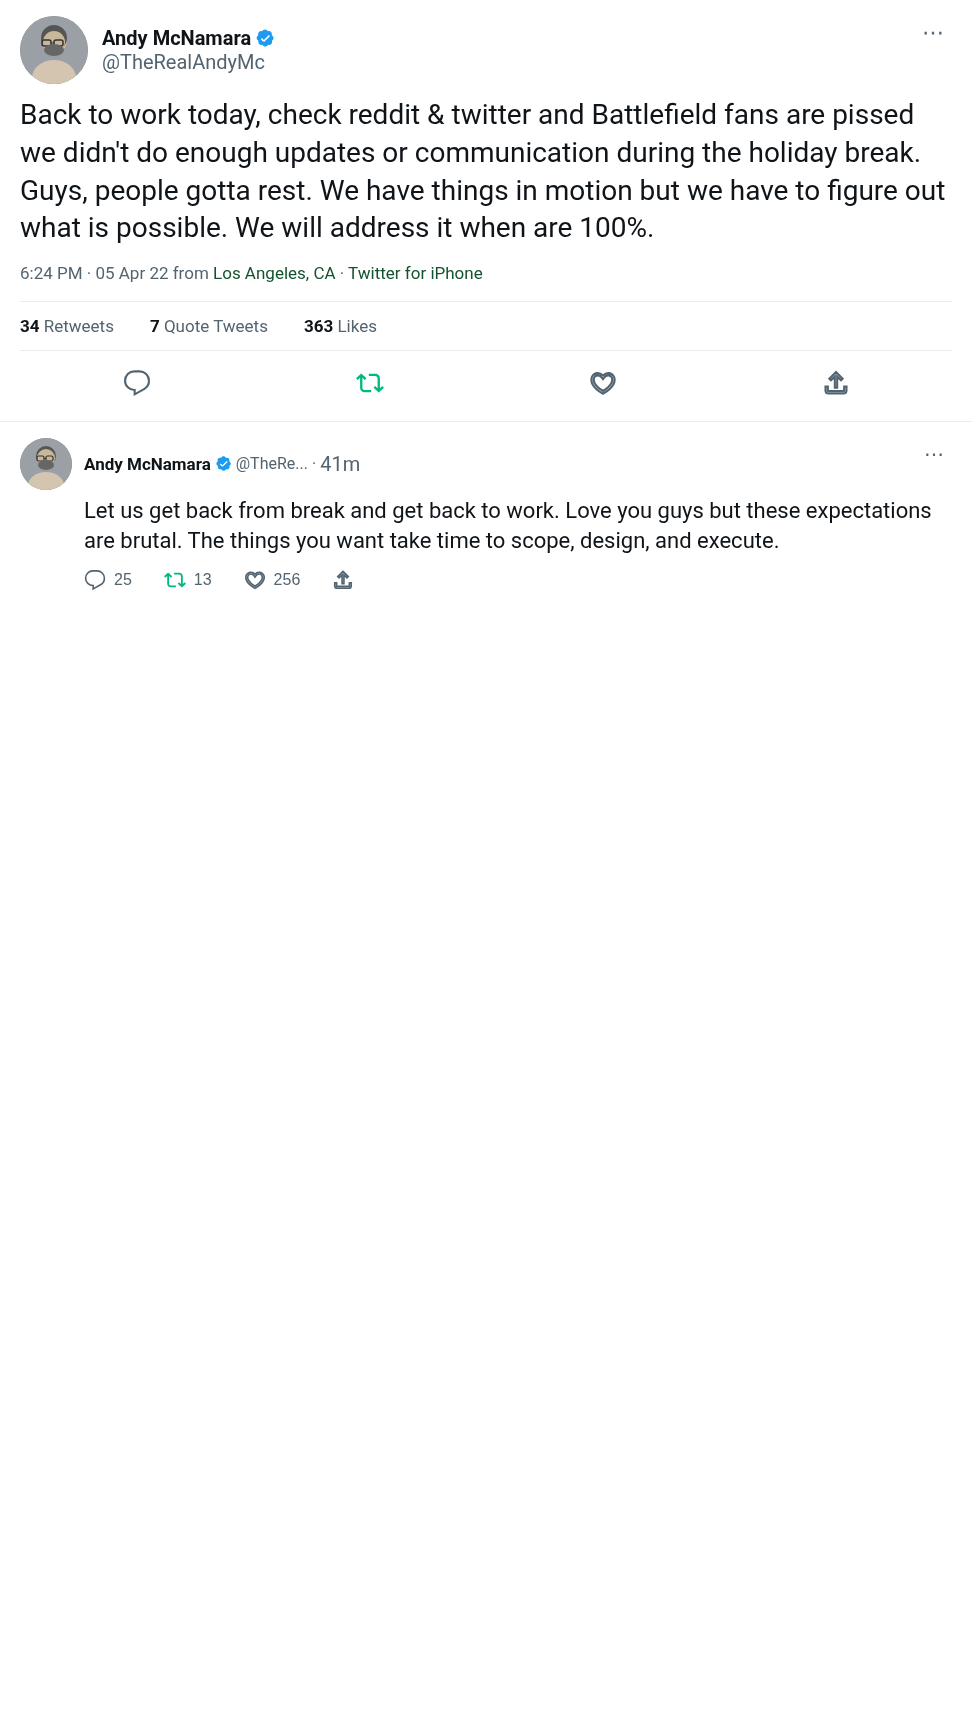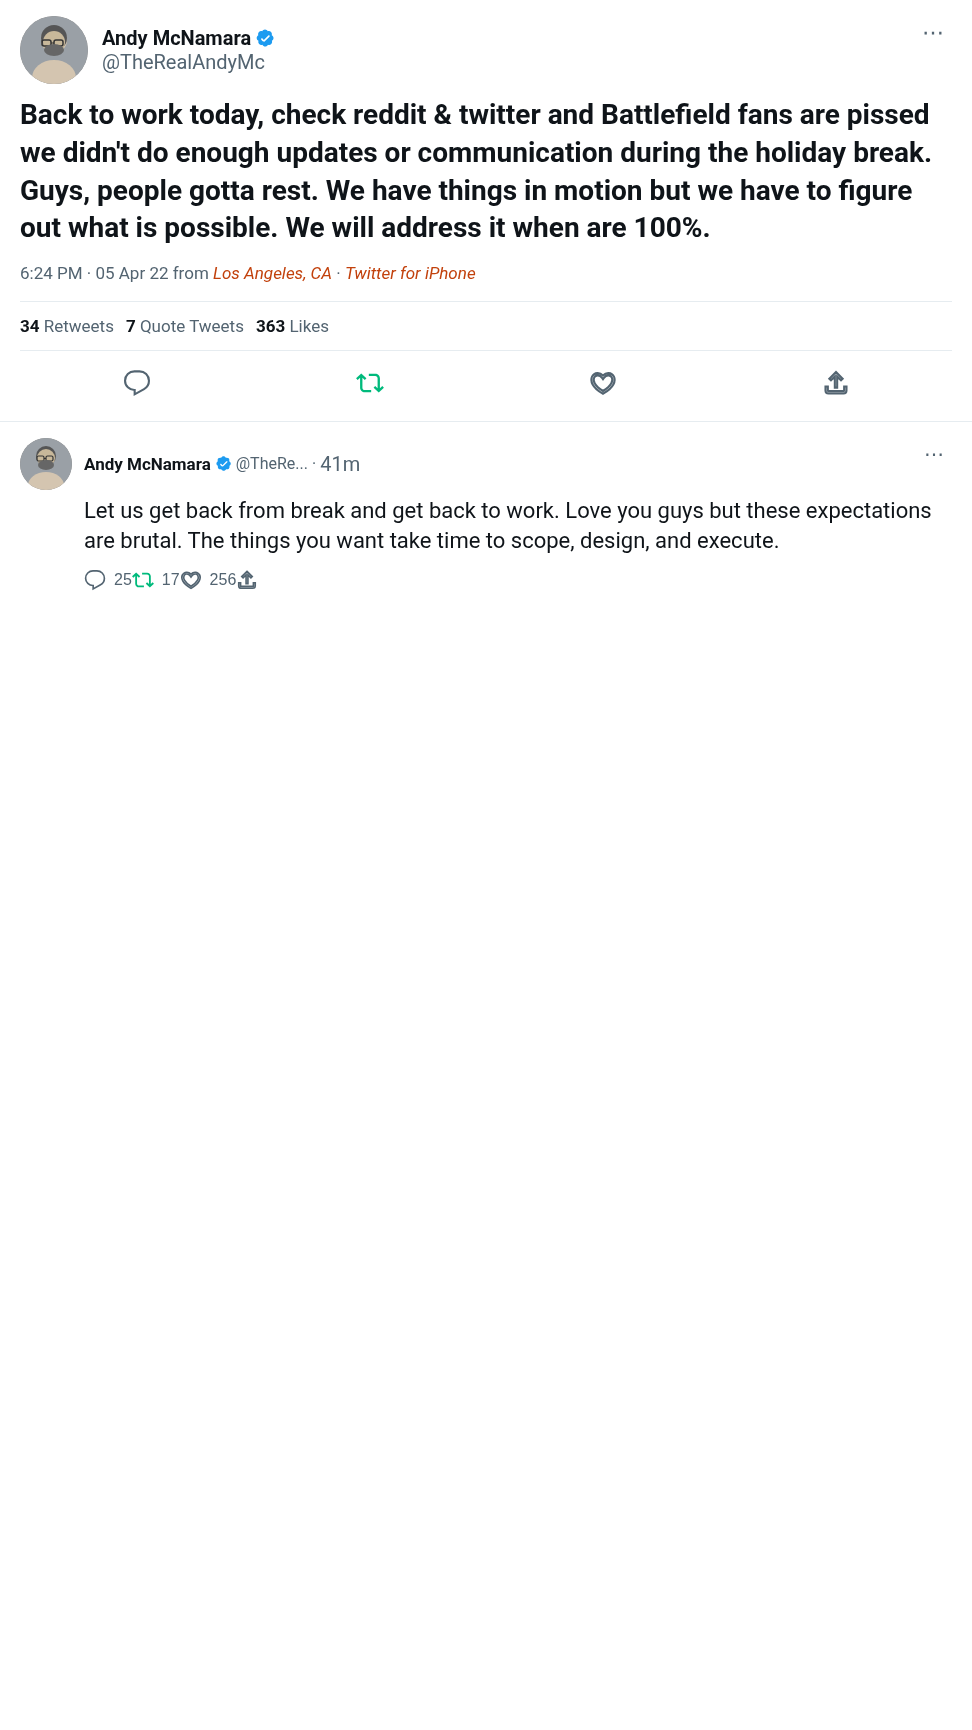--- a/index.html
+++ b/index.html
@@ -77,42 +77,41 @@
       font-size: 22px;
       cursor: pointer;
       padding: 4px 8px;
     }
 
     .tweet-text {
       font-size: 28px;
       line-height: 1.35;
       color: #0f1419;
       margin-bottom: 14px;
-      font-weight: 700;
+      font-weight: 400;
     }
 
     .tweet-meta {
       font-size: 17px;
       color: #536471;
       margin-bottom: 14px;
       line-height: 1.5;
     }
 
     .tweet-meta a {
-      color: #c2410c;
+      color: #14532d;
       text-decoration: none;
-      font-style: italic;
     }
 
     .stats-row {
       border-top: 1px solid #e6ecf0;
       border-bottom: 1px solid #e6ecf0;
       padding: 14px 0;
       display: flex;
-      gap: 12px;
+      gap: 36px;
       font-size: 17px;
     }
 
     .stat-item {
       color: #536471;
     }
 
     .stat-item strong {
       color: #0f1419;
       font-weight: 700;
@@ -227,20 +226,21 @@
     .reply-text {
       font-size: 22px;
       line-height: 1.4;
       color: #0f1419;
       margin-bottom: 12px;
     }
 
     .reply-actions {
       display: flex;
       align-items: center;
+      gap: 32px;
     }
 
     .reply-action {
       display: flex;
       align-items: center;
       gap: 8px;
       color: #536471;
       font-size: 16px;
       background: none;
       border: none;
@@ -377,21 +377,21 @@
       <button class="reply-action">
         <svg viewBox="0 0 24 24" fill="none" stroke="currentColor" stroke-width="1.8">
           <path d="M1.751 10c0-4.42 3.584-8 8.005-8h4.366c4.49 0 8.129 3.64 8.129 8.13 0 2.96-1.607 5.68-4.196 7.11l-8.054 4.46v-3.69h-.067c-4.49.1-8.183-3.51-8.183-8.01z"></path>
         </svg>
         <span>25</span>
       </button>
       <button class="reply-action retweet">
         <svg viewBox="0 0 24 24" fill="currentColor">
           <path d="M4.5 3.88l4.432 4.14-1.364 1.46L5.5 7.55V16c0 1.1.896 2 2 2H13v2H7.5c-2.209 0-4-1.79-4-4V7.55L1.432 9.48.068 8.02 4.5 3.88zM16.5 6H11V4h5.5c2.209 0 4 1.79 4 4v8.45l2.068-1.93 1.364 1.46-4.432 4.14-4.432-4.14 1.364-1.46 2.068 1.93V8c0-1.1-.896-2-2-2z"></path>
         </svg>
-        <span>17</span>
+        <span>13</span>
       </button>
       <button class="reply-action">
         <svg viewBox="0 0 24 24" fill="none" stroke="currentColor" stroke-width="1.8">
           <path d="M16.697 5.5c-1.222-.06-2.679.51-3.89 2.16l-.805 1.09-.806-1.09C9.984 6.01 8.526 5.44 7.304 5.5c-1.243.07-2.349.78-2.91 1.91-.552 1.12-.633 2.78.479 4.82 1.074 1.97 3.257 4.27 7.129 6.61 3.87-2.34 6.052-4.64 7.126-6.61 1.111-2.04 1.03-3.7.477-4.82-.561-1.13-1.666-1.84-2.908-1.91zm4.187 7.69c-1.351 2.48-4.001 5.12-8.379 7.67l-.503.3-.504-.3c-4.379-2.55-7.029-5.19-8.382-7.67-1.36-2.5-1.41-4.86-.514-6.67.887-1.79 2.647-2.91 4.601-3.01 1.651-.09 3.368.56 4.798 2.01 1.429-1.45 3.146-2.1 4.796-2.01 1.954.1 3.714 1.22 4.601 3.01.896 1.81.846 4.17-.514 6.67z"></path>
         </svg>
         <span>256</span>
       </button>
       <button class="reply-action">
         <svg viewBox="0 0 24 24" fill="none" stroke="currentColor" stroke-width="1.8">
           <path d="M12 2.59l5.7 5.7-1.41 1.42L13 6.41V16h-2V6.41l-3.3 3.3-1.41-1.42L12 2.59zM21 15l-.02 3.51c0 1.38-1.12 2.49-2.5 2.49H5.5C4.11 21 3 19.88 3 18.5V15h2v3.5c0 .28.22.5.5.5h12.98c.28 0 .5-.22.5-.5L19 15h2z"></path>

